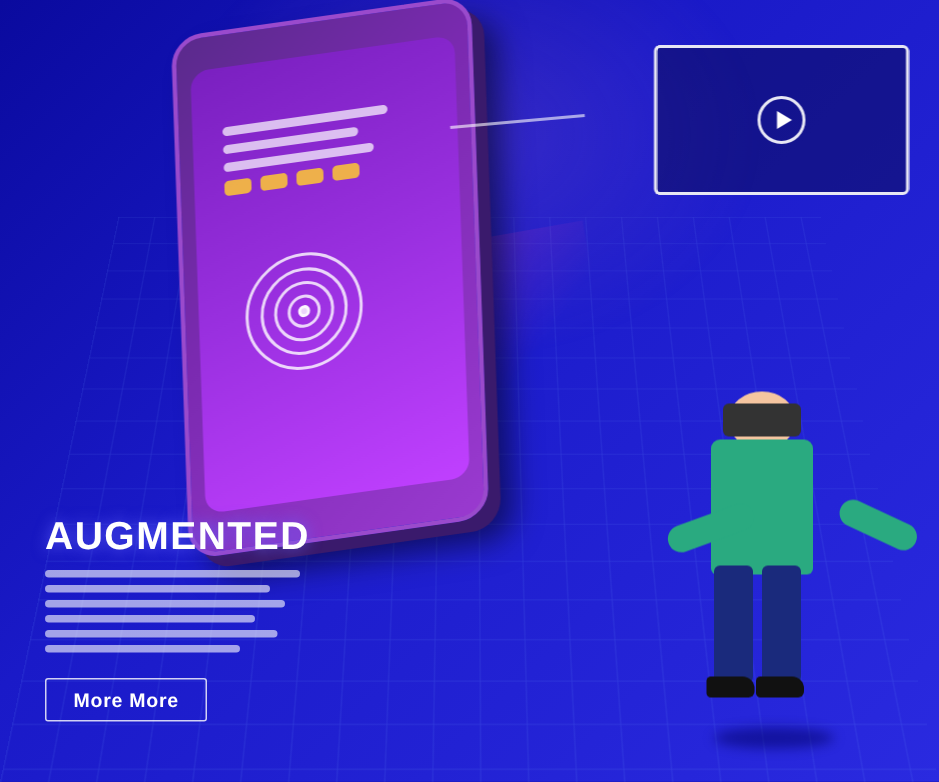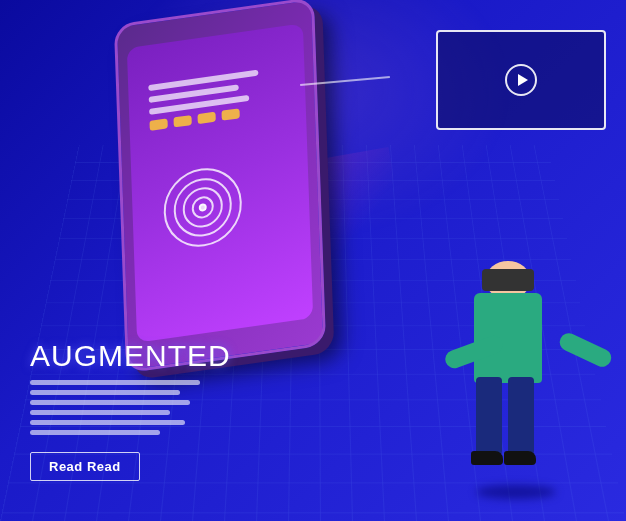--- a/index.html
+++ b/index.html
@@ -283,22 +283,22 @@
 
     
     .text-section {
       position: absolute;
       bottom: 40px;
       left: 30px;
       width: 200px;
     }
 
     .title-augmented {
-      font-size: 30px;
-      font-weight: 400;
+      font-size: 26px;
+      font-weight: 700;
       color: white;
       line-height: 1.1;
       text-transform: uppercase;
       letter-spacing: 1px;
       text-shadow: 0 0 10px rgba(100,100,255,0.8);
       margin-top: 11px;
     }
 
     .title-reality {
       font-size: 22px;
@@ -426,16 +426,16 @@
   <div class="text-section">
     <div class="title-augmented">AUGMENTED</div>
     <div class="desc-lines">
       <div class="desc-line"></div>
       <div class="desc-line"></div>
       <div class="desc-line"></div>
       <div class="desc-line"></div>
       <div class="desc-line"></div>
       <div class="desc-line"></div>
     </div>
-    <button class="read-more-btn">Read Read</button>
+    <button class="read-more-btn">More More</button>
   </div>
 
 </div>
 
 </body></html>

